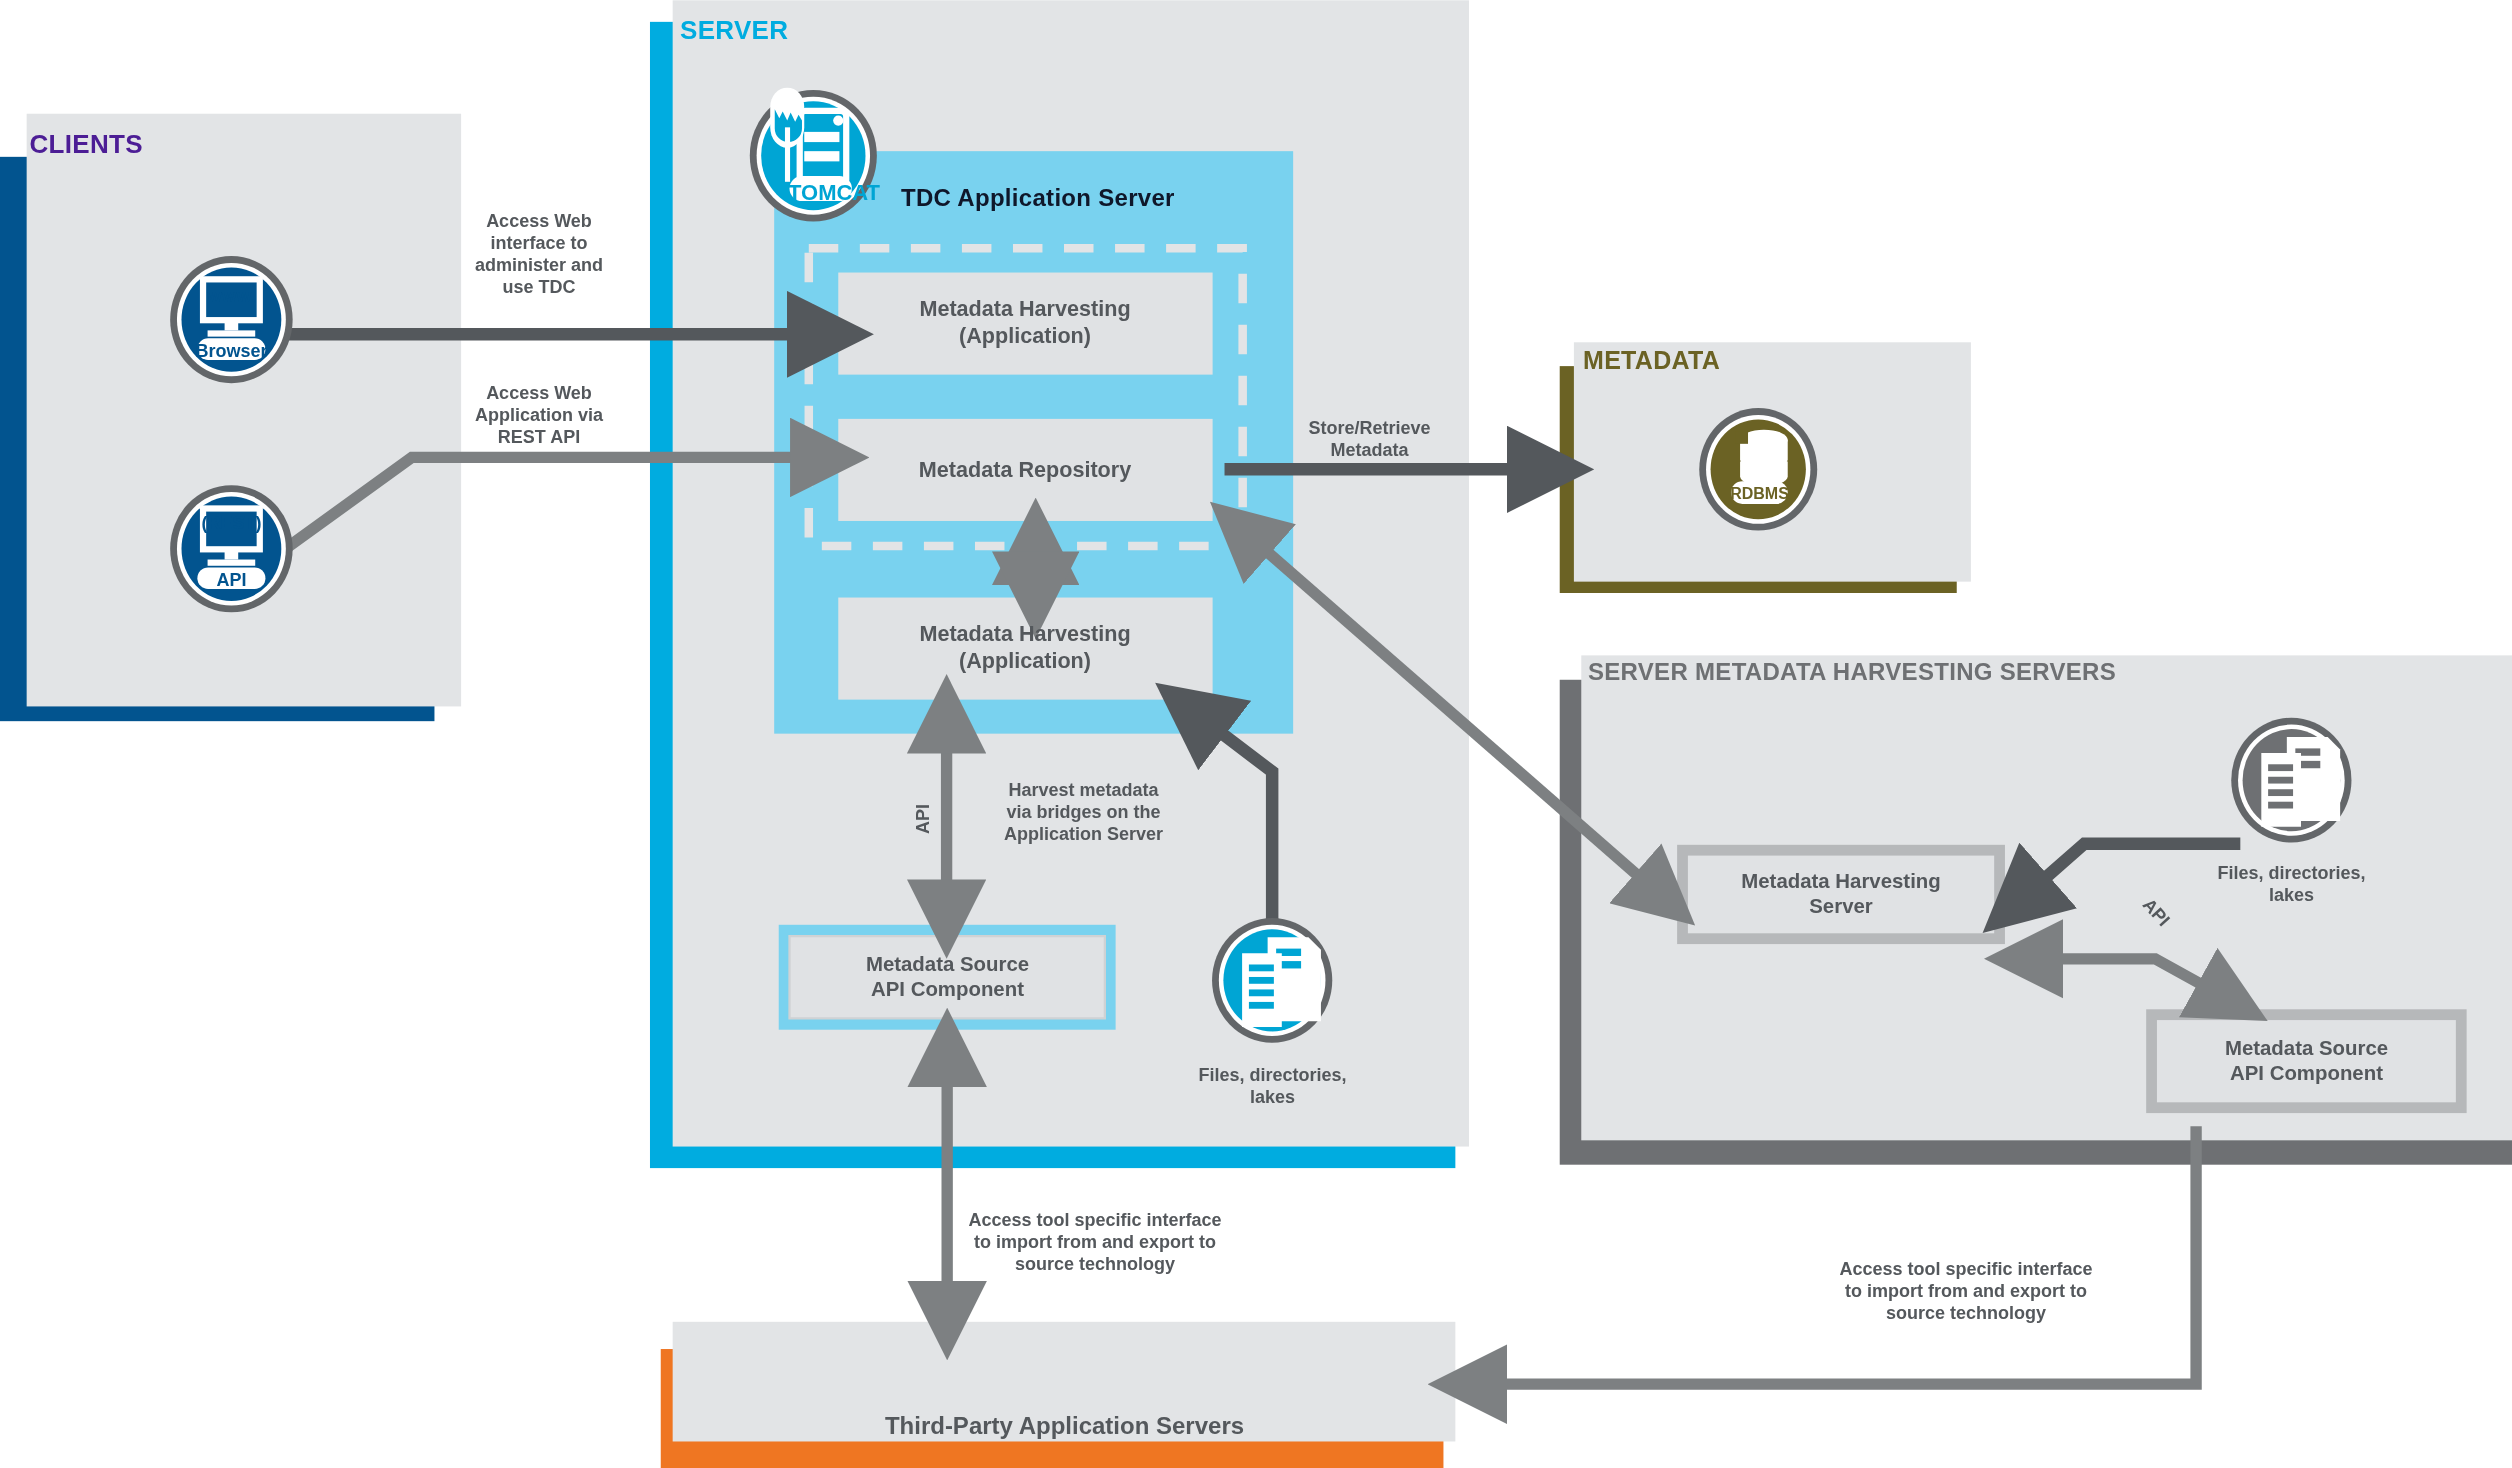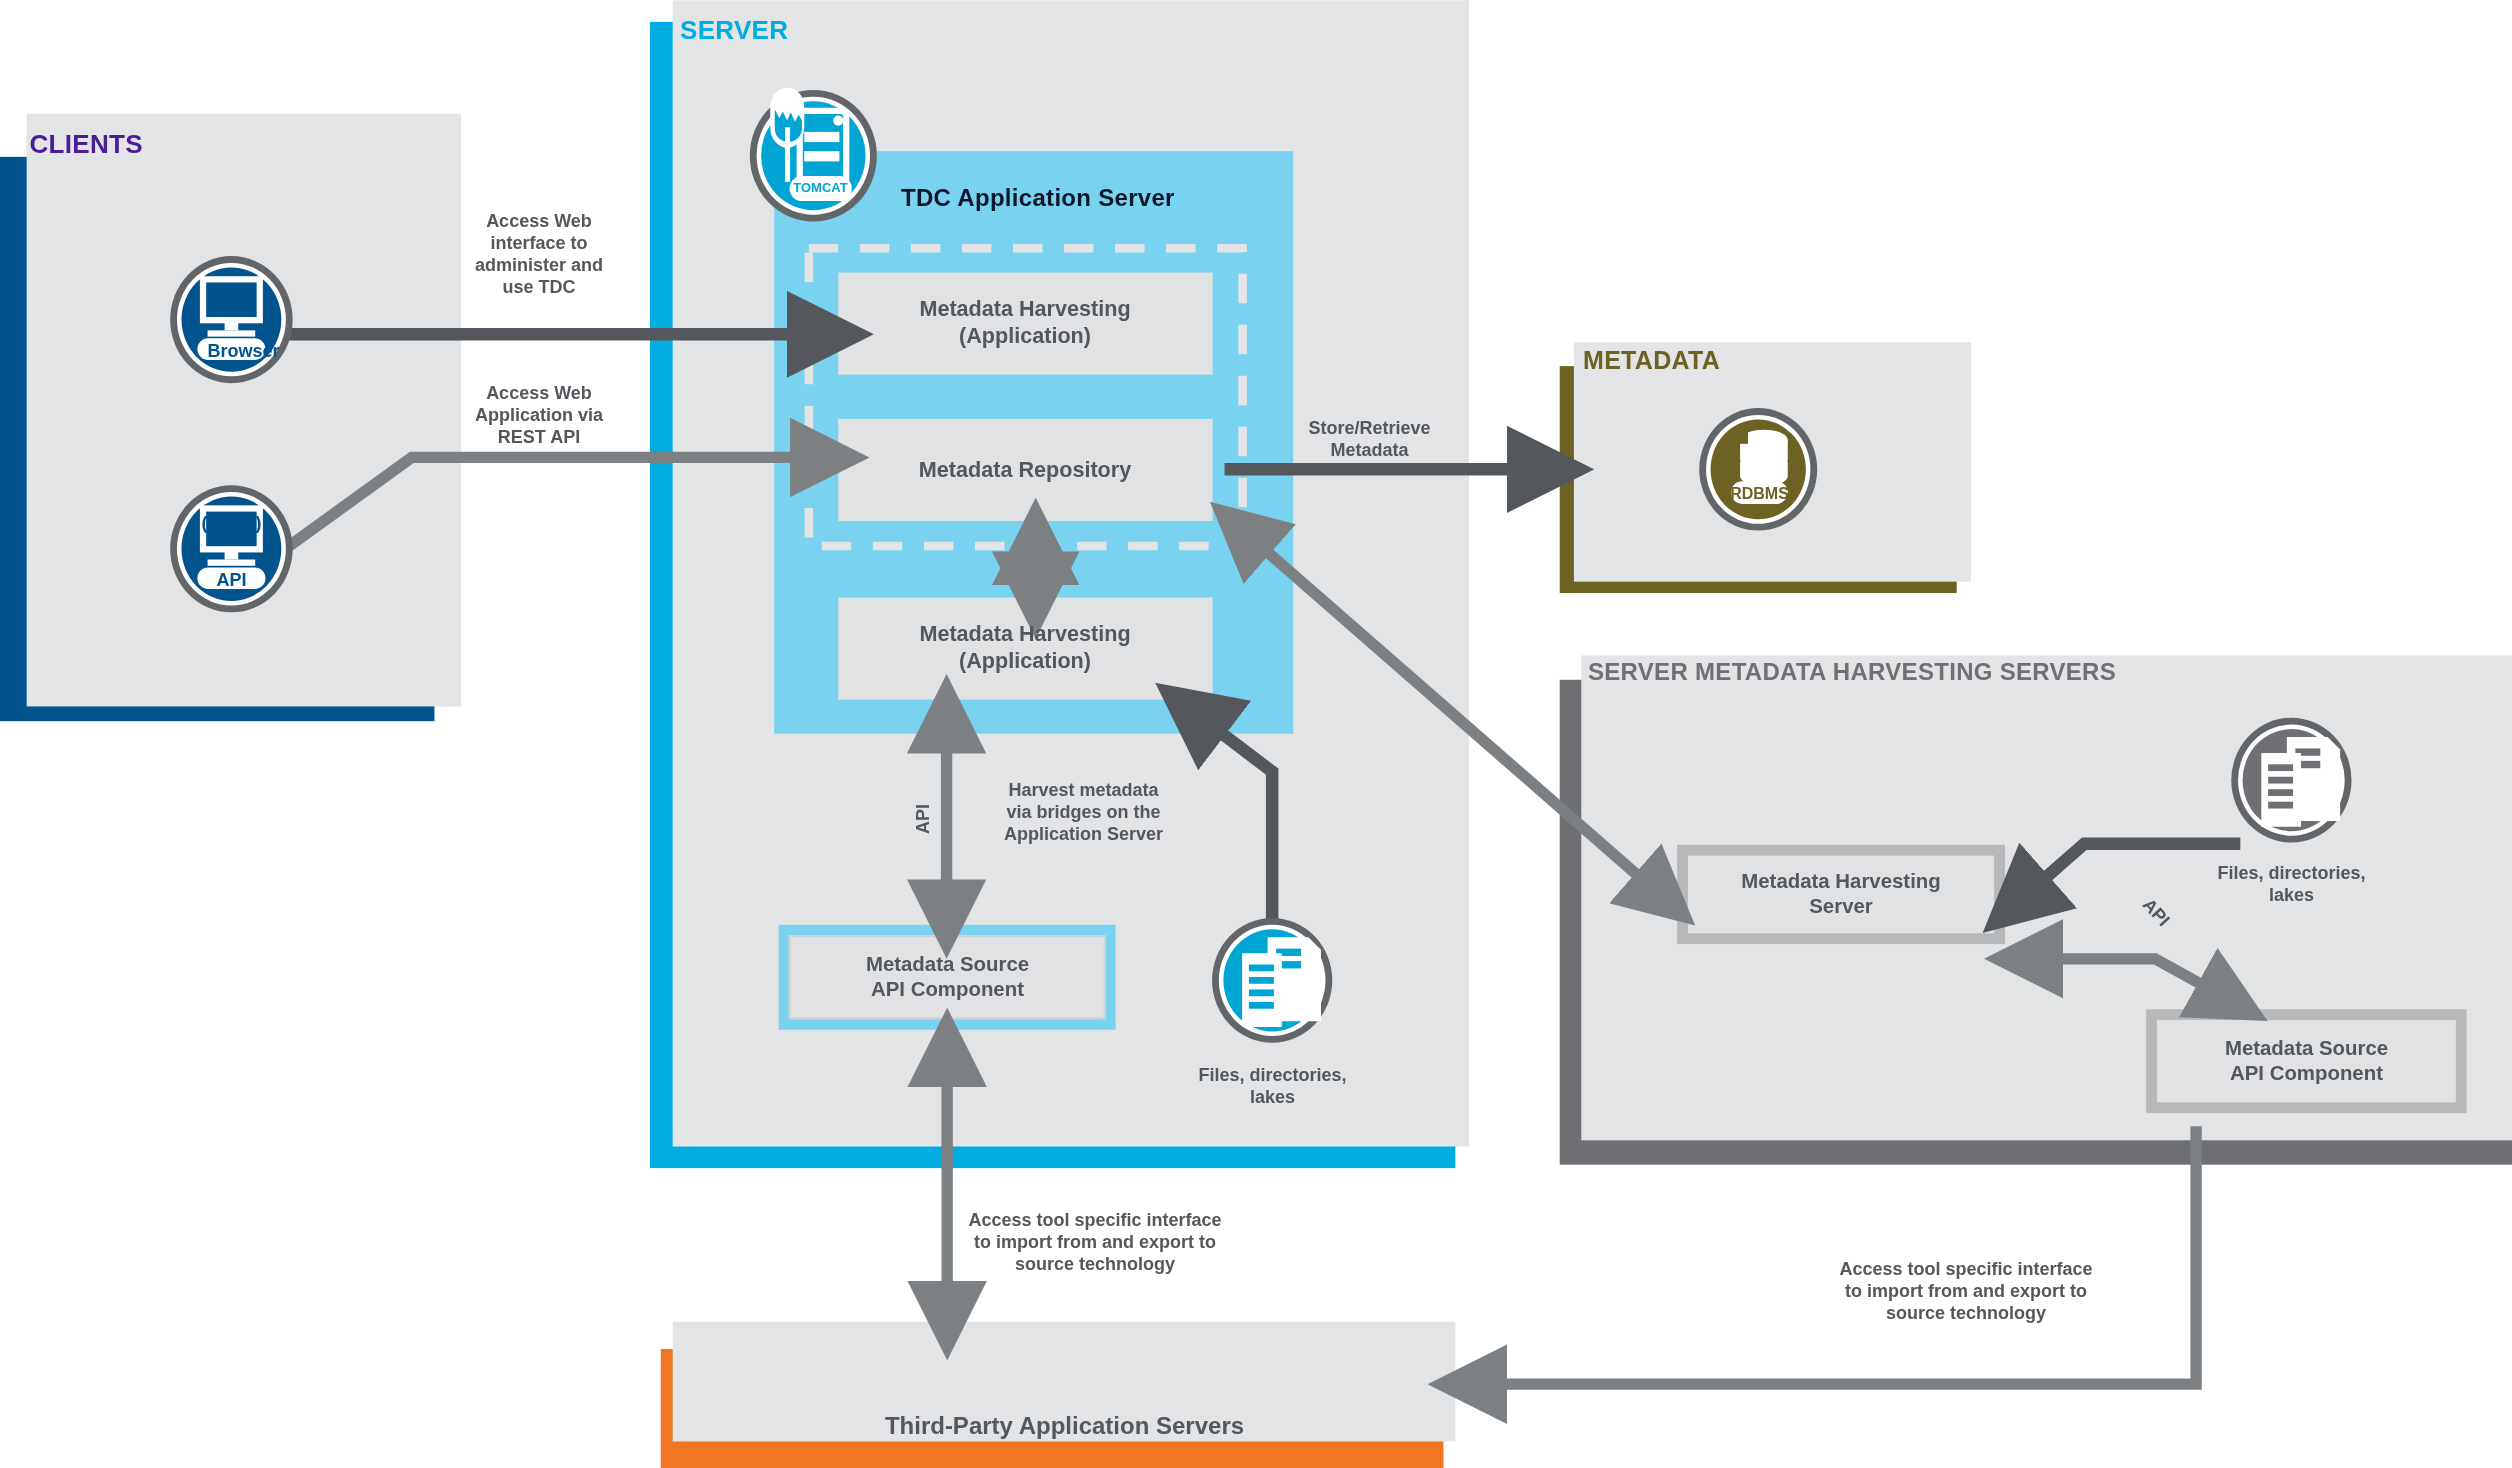--- a/index.html
+++ b/index.html
@@ -202,26 +202,26 @@
 
   <div class="boxlabel" style="left:1688px;top:855px;width:306px;height:78px;font-size:20.4px;white-space:pre-line;">Metadata Harvesting
 Server</div>
 
   <div class="boxlabel" style="left:2157px;top:1020px;width:299px;height:82px;font-size:20.4px;white-space:pre-line;">Metadata Source
 API Component</div>
 
   <div class="boxlabel" style="left:673px;top:1322px;width:783px;height:120px;font-size:24px;white-space:pre-line;margin-top:44px;">Third-Party Application Servers</div>
 
   <div class="txt" style="left:195px;top:284px;width:73px;font-size:19px;color:#02548f;">www.</div>
-  <div class="txt" style="left:194px;top:341px;width:75px;font-size:18px;color:#02548f;margin-left:12px;">Browser</div>
+  <div class="txt" style="left:194px;top:341px;width:75px;font-size:18px;color:#02548f;">Browser</div>
 
   <div class="txt" style="left:195px;top:513px;width:73px;font-size:18px;color:#02548f;">(REST)</div>
   <div class="txt" style="left:194px;top:570px;width:75px;font-size:18px;color:#02548f;">API</div>
 
-  <div class="txt" style="left:788px;top:180px;width:65px;font-size:13px;color:#00a5d4;">TOMCAT</div>
+  <div class="txt" style="left:788px;top:180px;width:65px;font-size:22px;color:#00a5d4;">TOMCAT</div>
 
   <div class="txt" style="left:1730px;top:484px;width:59px;font-size:16px;color:#6b6224;">RDBMS</div>
 
   <div class="txt" style="left:1179px;top:1065px;width:187px;font-size:18px;white-space:pre-line;">Files, directories,
 lakes</div>
 
   <div class="txt" style="left:2198px;top:863px;width:187px;font-size:18px;white-space:pre-line;">Files, directories,
 lakes</div>
 
   <div class="txt" style="left:457px;top:211px;width:164px;font-size:18px;white-space:pre-line;">Access Web

